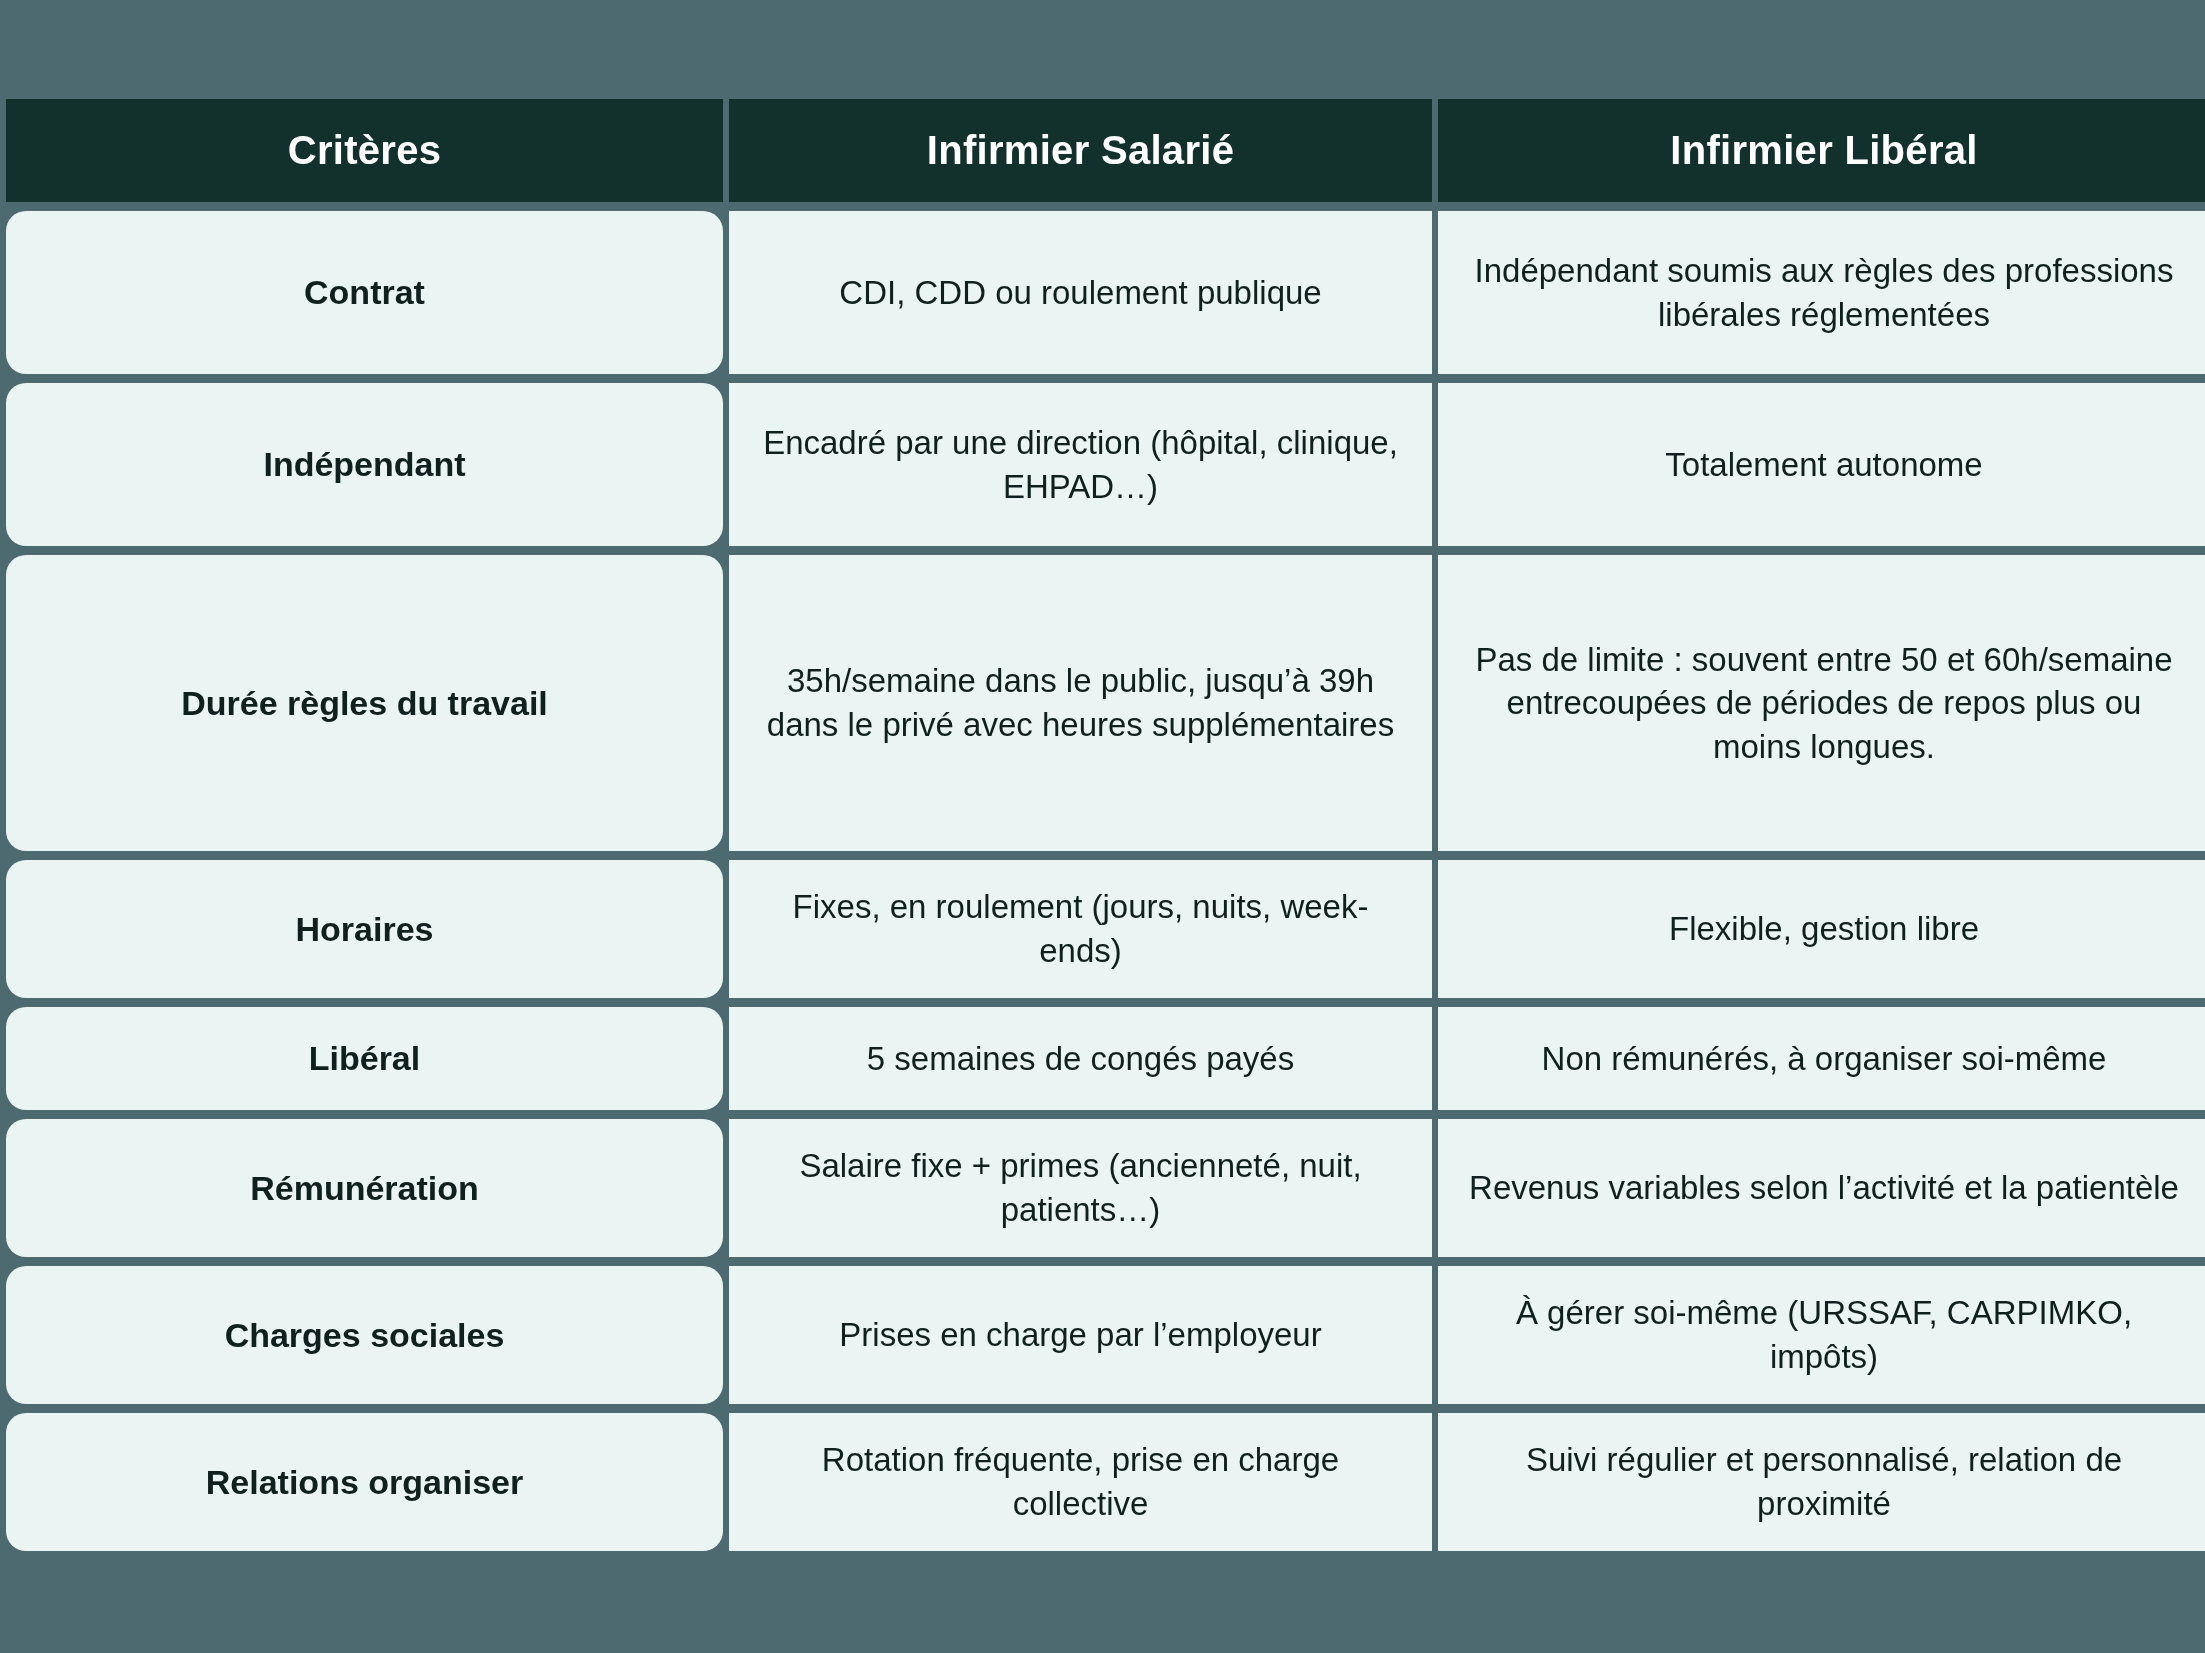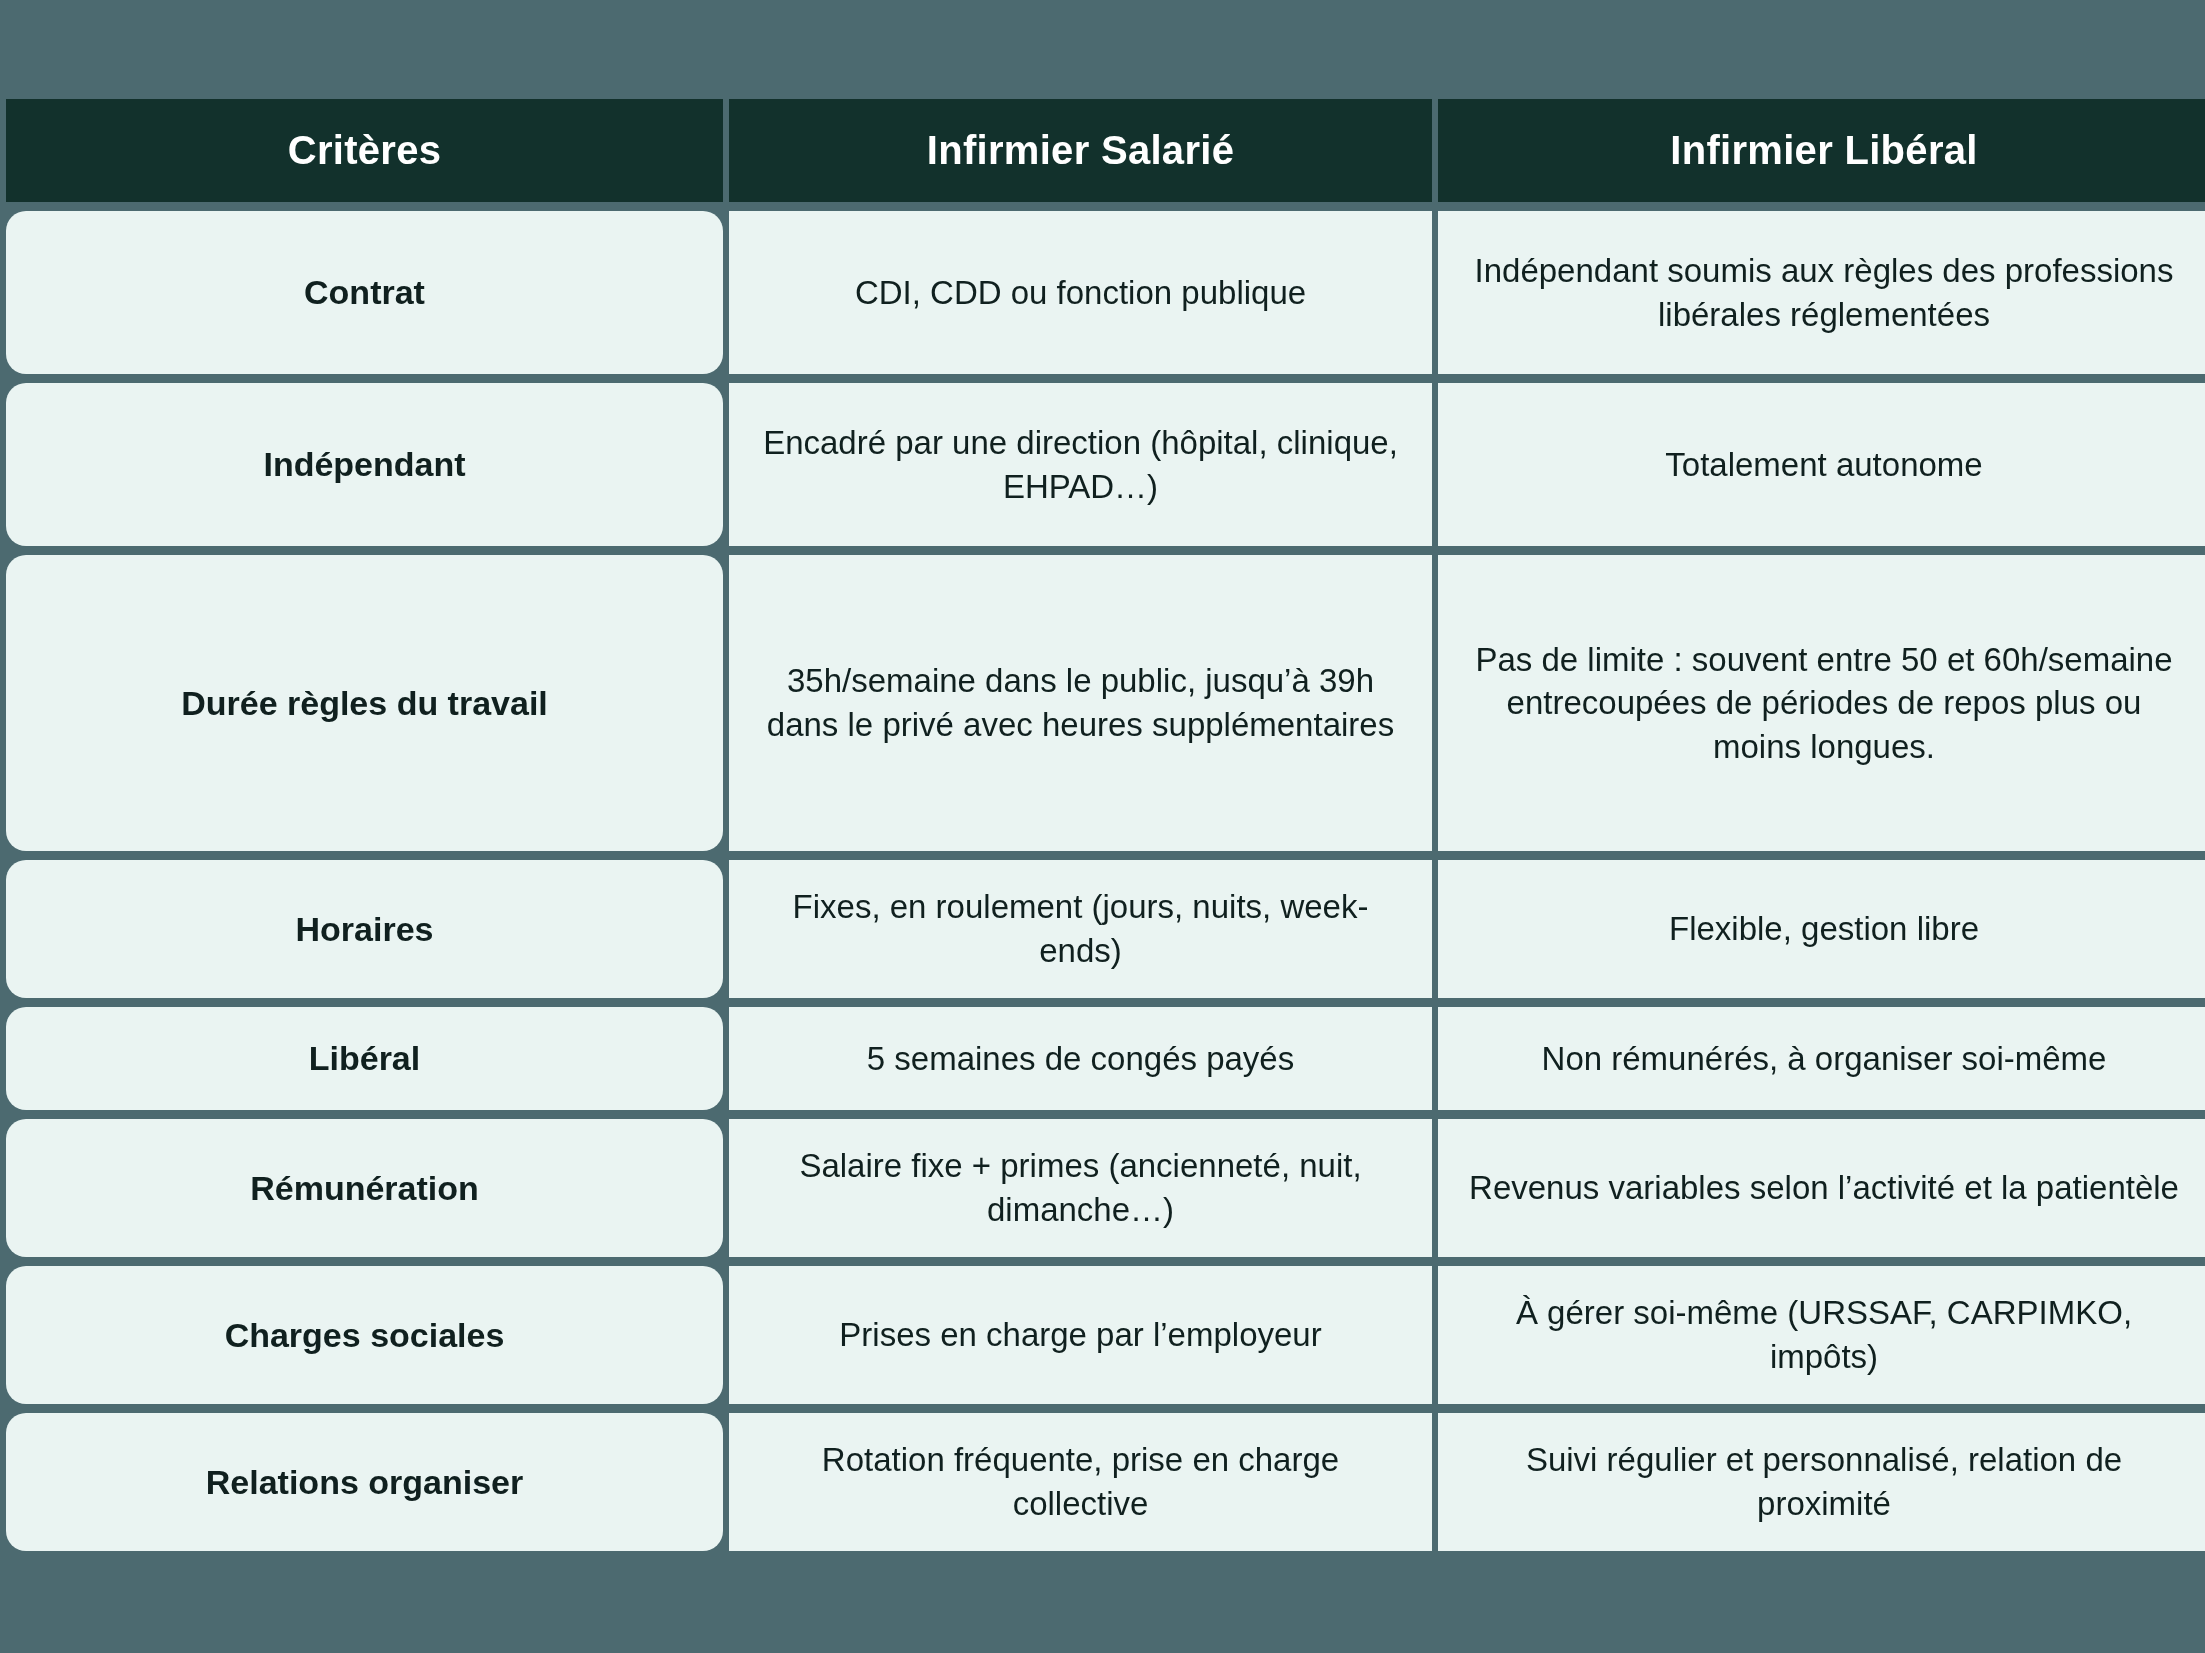--- a/index.html
+++ b/index.html
@@ -82,21 +82,21 @@
     <thead>
       <tr>
         <th class="head">Critères</th>
         <th class="head">Infirmier Salarié</th>
         <th class="head">Infirmier Libéral</th>
       </tr>
     </thead>
     <tbody>
       <tr class="r0">
         <td class="cell crit">Contrat</td>
-        <td class="cell">CDI, CDD ou fonction publique</td>
+        <td class="cell">CDI, CDD ou roulement publique</td>
         <td class="cell">Indépendant soumis aux règles des professions libérales réglementées</td>
       </tr>
       <tr class="r1">
         <td class="cell crit">Indépendant</td>
         <td class="cell">Encadré par une direction (hôpital, clinique, EHPAD…)</td>
         <td class="cell">Totalement autonome</td>
       </tr>
       <tr class="r2">
         <td class="cell crit">Durée règles du travail</td>
         <td class="cell">35h/semaine dans le public, jusqu’à 39h dans le privé avec heures supplémentaires</td>
@@ -107,21 +107,21 @@
         <td class="cell">Fixes, en roulement (jours, nuits, week-ends)</td>
         <td class="cell">Flexible, gestion libre</td>
       </tr>
       <tr class="r4">
         <td class="cell crit">Libéral</td>
         <td class="cell">5 semaines de congés payés</td>
         <td class="cell">Non rémunérés, à organiser soi-même</td>
       </tr>
       <tr class="r5">
         <td class="cell crit">Rémunération</td>
-        <td class="cell">Salaire fixe + primes (ancienneté, nuit, dimanche…)</td>
+        <td class="cell">Salaire fixe + primes (ancienneté, nuit, patients…)</td>
         <td class="cell">Revenus variables selon l’activité et la patientèle</td>
       </tr>
       <tr class="r6">
         <td class="cell crit">Charges sociales</td>
         <td class="cell">Prises en charge par l’employeur</td>
         <td class="cell">À gérer soi-même (URSSAF, CARPIMKO, impôts)</td>
       </tr>
       <tr class="r7">
         <td class="cell crit">Relations organiser</td>
         <td class="cell">Rotation fréquente, prise en charge collective</td>

